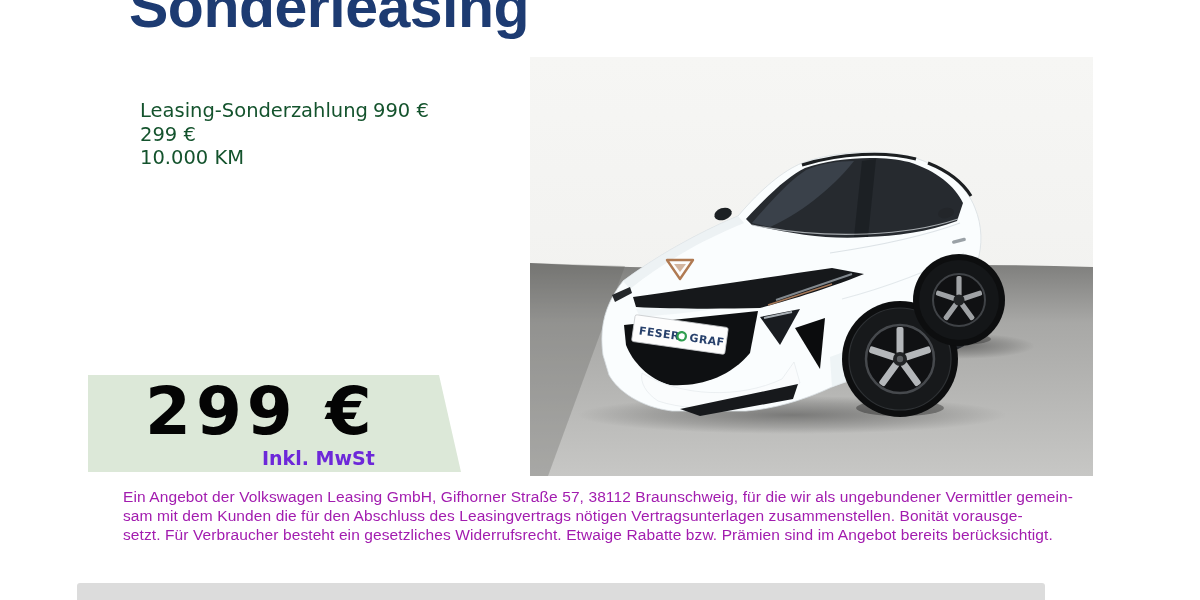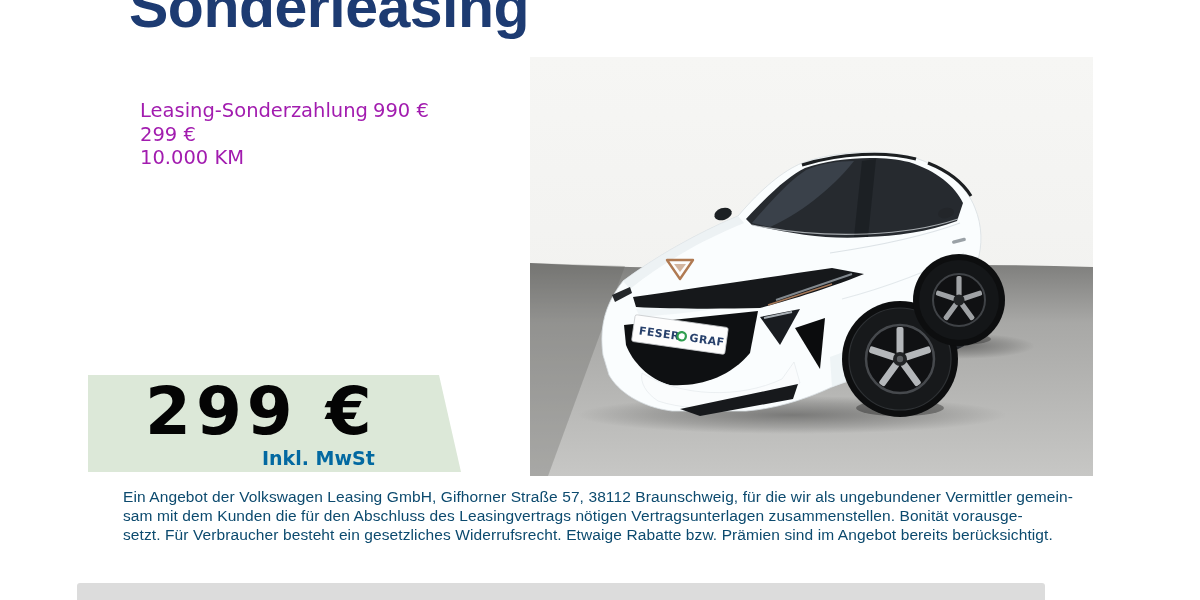--- a/index.html
+++ b/index.html
@@ -9,21 +9,21 @@
   }
   
   .title{
     position:absolute;left:129px;top:-26px;margin:0;
     font-size:59px;font-weight:700;letter-spacing:-0.5px;line-height:1.15;
     color:#1d3b72;white-space:nowrap;
   }
   
   .lease-table{
     position:absolute;left:140px;top:99px;
-    font-family:"DejaVu Sans",sans-serif;font-size:19.5px;color:#a21caf;
+    font-family:"DejaVu Sans",sans-serif;font-size:19.5px;color:#14532d;
   }
   .lease-row{display:grid;grid-template-columns:233px auto;line-height:23.5px;white-space:nowrap;}
   
   .photo{
     position:absolute;left:530px;top:57px;width:563px;height:419px;
   }
   .photo svg{display:block;}
   
   .badge{
     position:absolute;left:88px;top:375px;width:373px;height:97px;
@@ -31,26 +31,26 @@
     clip-path:polygon(0 0, 351px 0, 373px 100%, 0 100%);
   }
   .badge .amount{
     position:absolute;left:57px;top:1px;
     font-family:"DejaVu Sans",sans-serif;font-weight:700;
     font-size:66px;line-height:1.1;letter-spacing:5px;color:#040404;white-space:nowrap;
   }
   .badge .note{
     position:absolute;left:174px;top:72px;
     font-family:"DejaVu Sans",sans-serif;font-weight:700;
-    font-size:19px;color:#0369a1;white-space:nowrap;
+    font-size:19px;color:#6d28d9;white-space:nowrap;
   }
   
   .disclaimer{
     position:absolute;left:123px;top:487px;width:1010px;
-    font-size:15.5px;line-height:19px;color:#0c4a6e;letter-spacing:0.1px;
+    font-size:15.5px;line-height:19px;color:#a21caf;letter-spacing:0.1px;
   }
   .disclaimer div{white-space:nowrap;}
   
   .footer-bar{
     position:absolute;left:77px;top:583px;width:968px;height:30px;
     background:#dcdcdc;border-radius:3px 3px 0 0;
   }
 </style>
 </head>
 <body>

